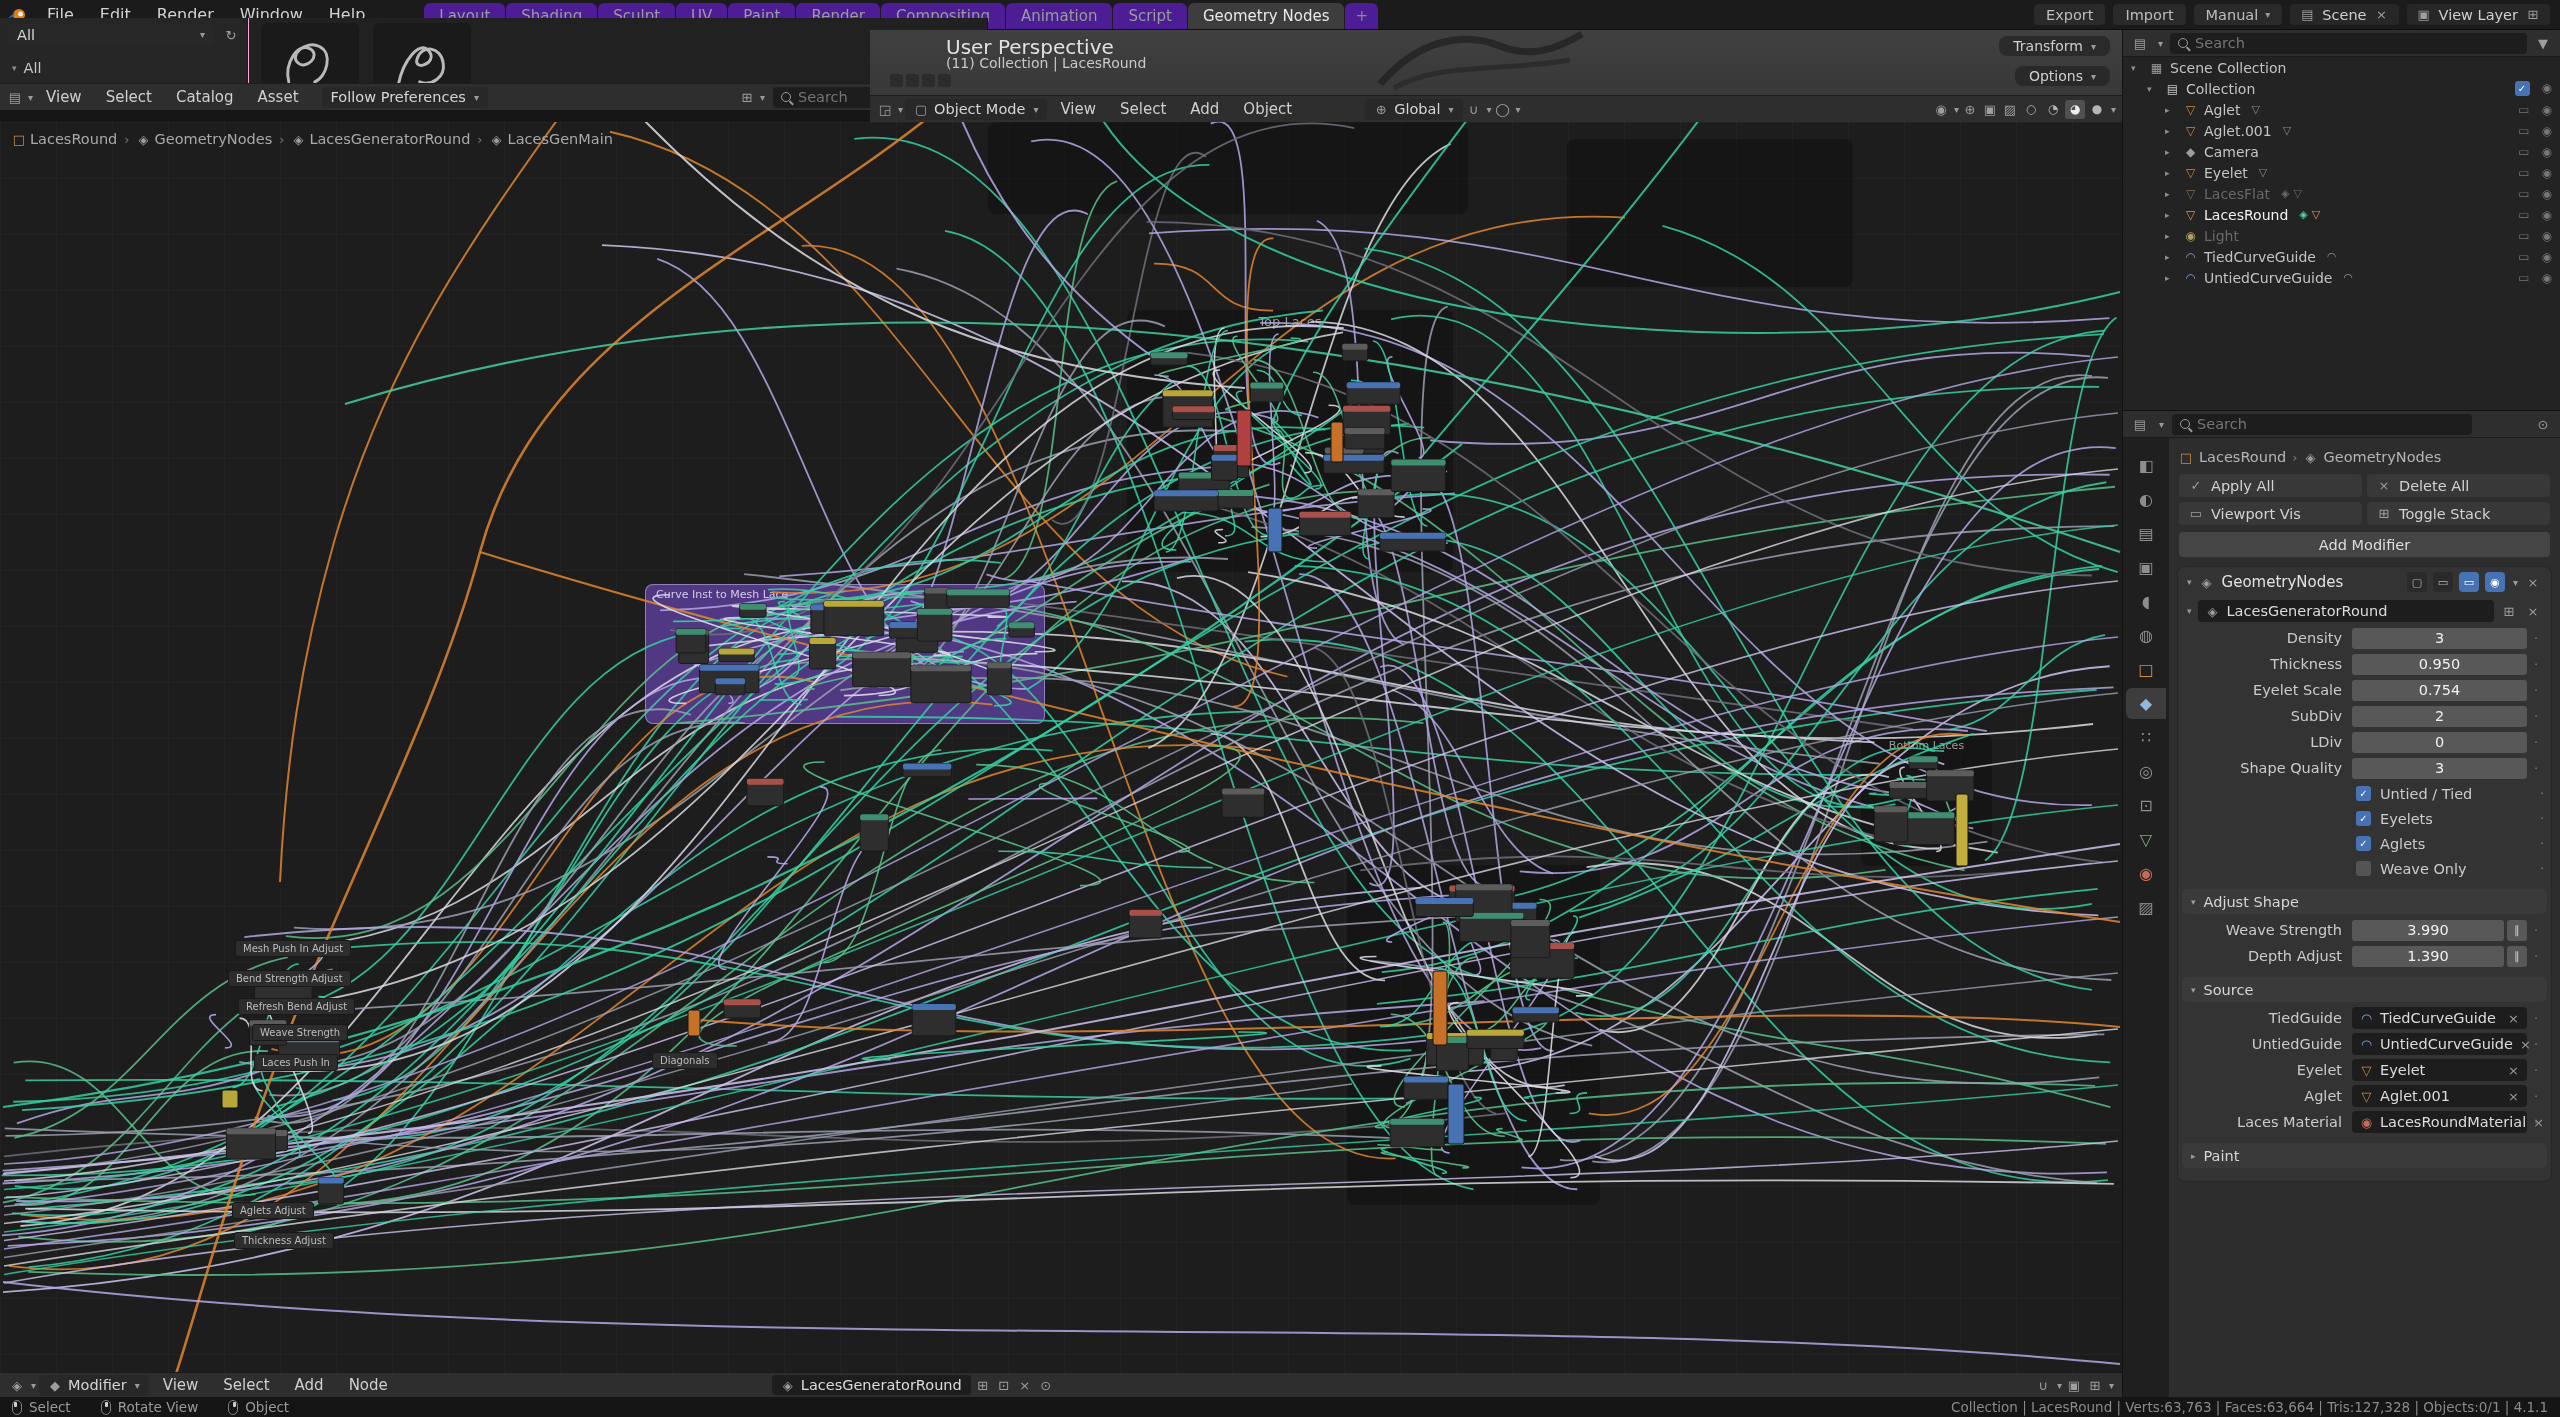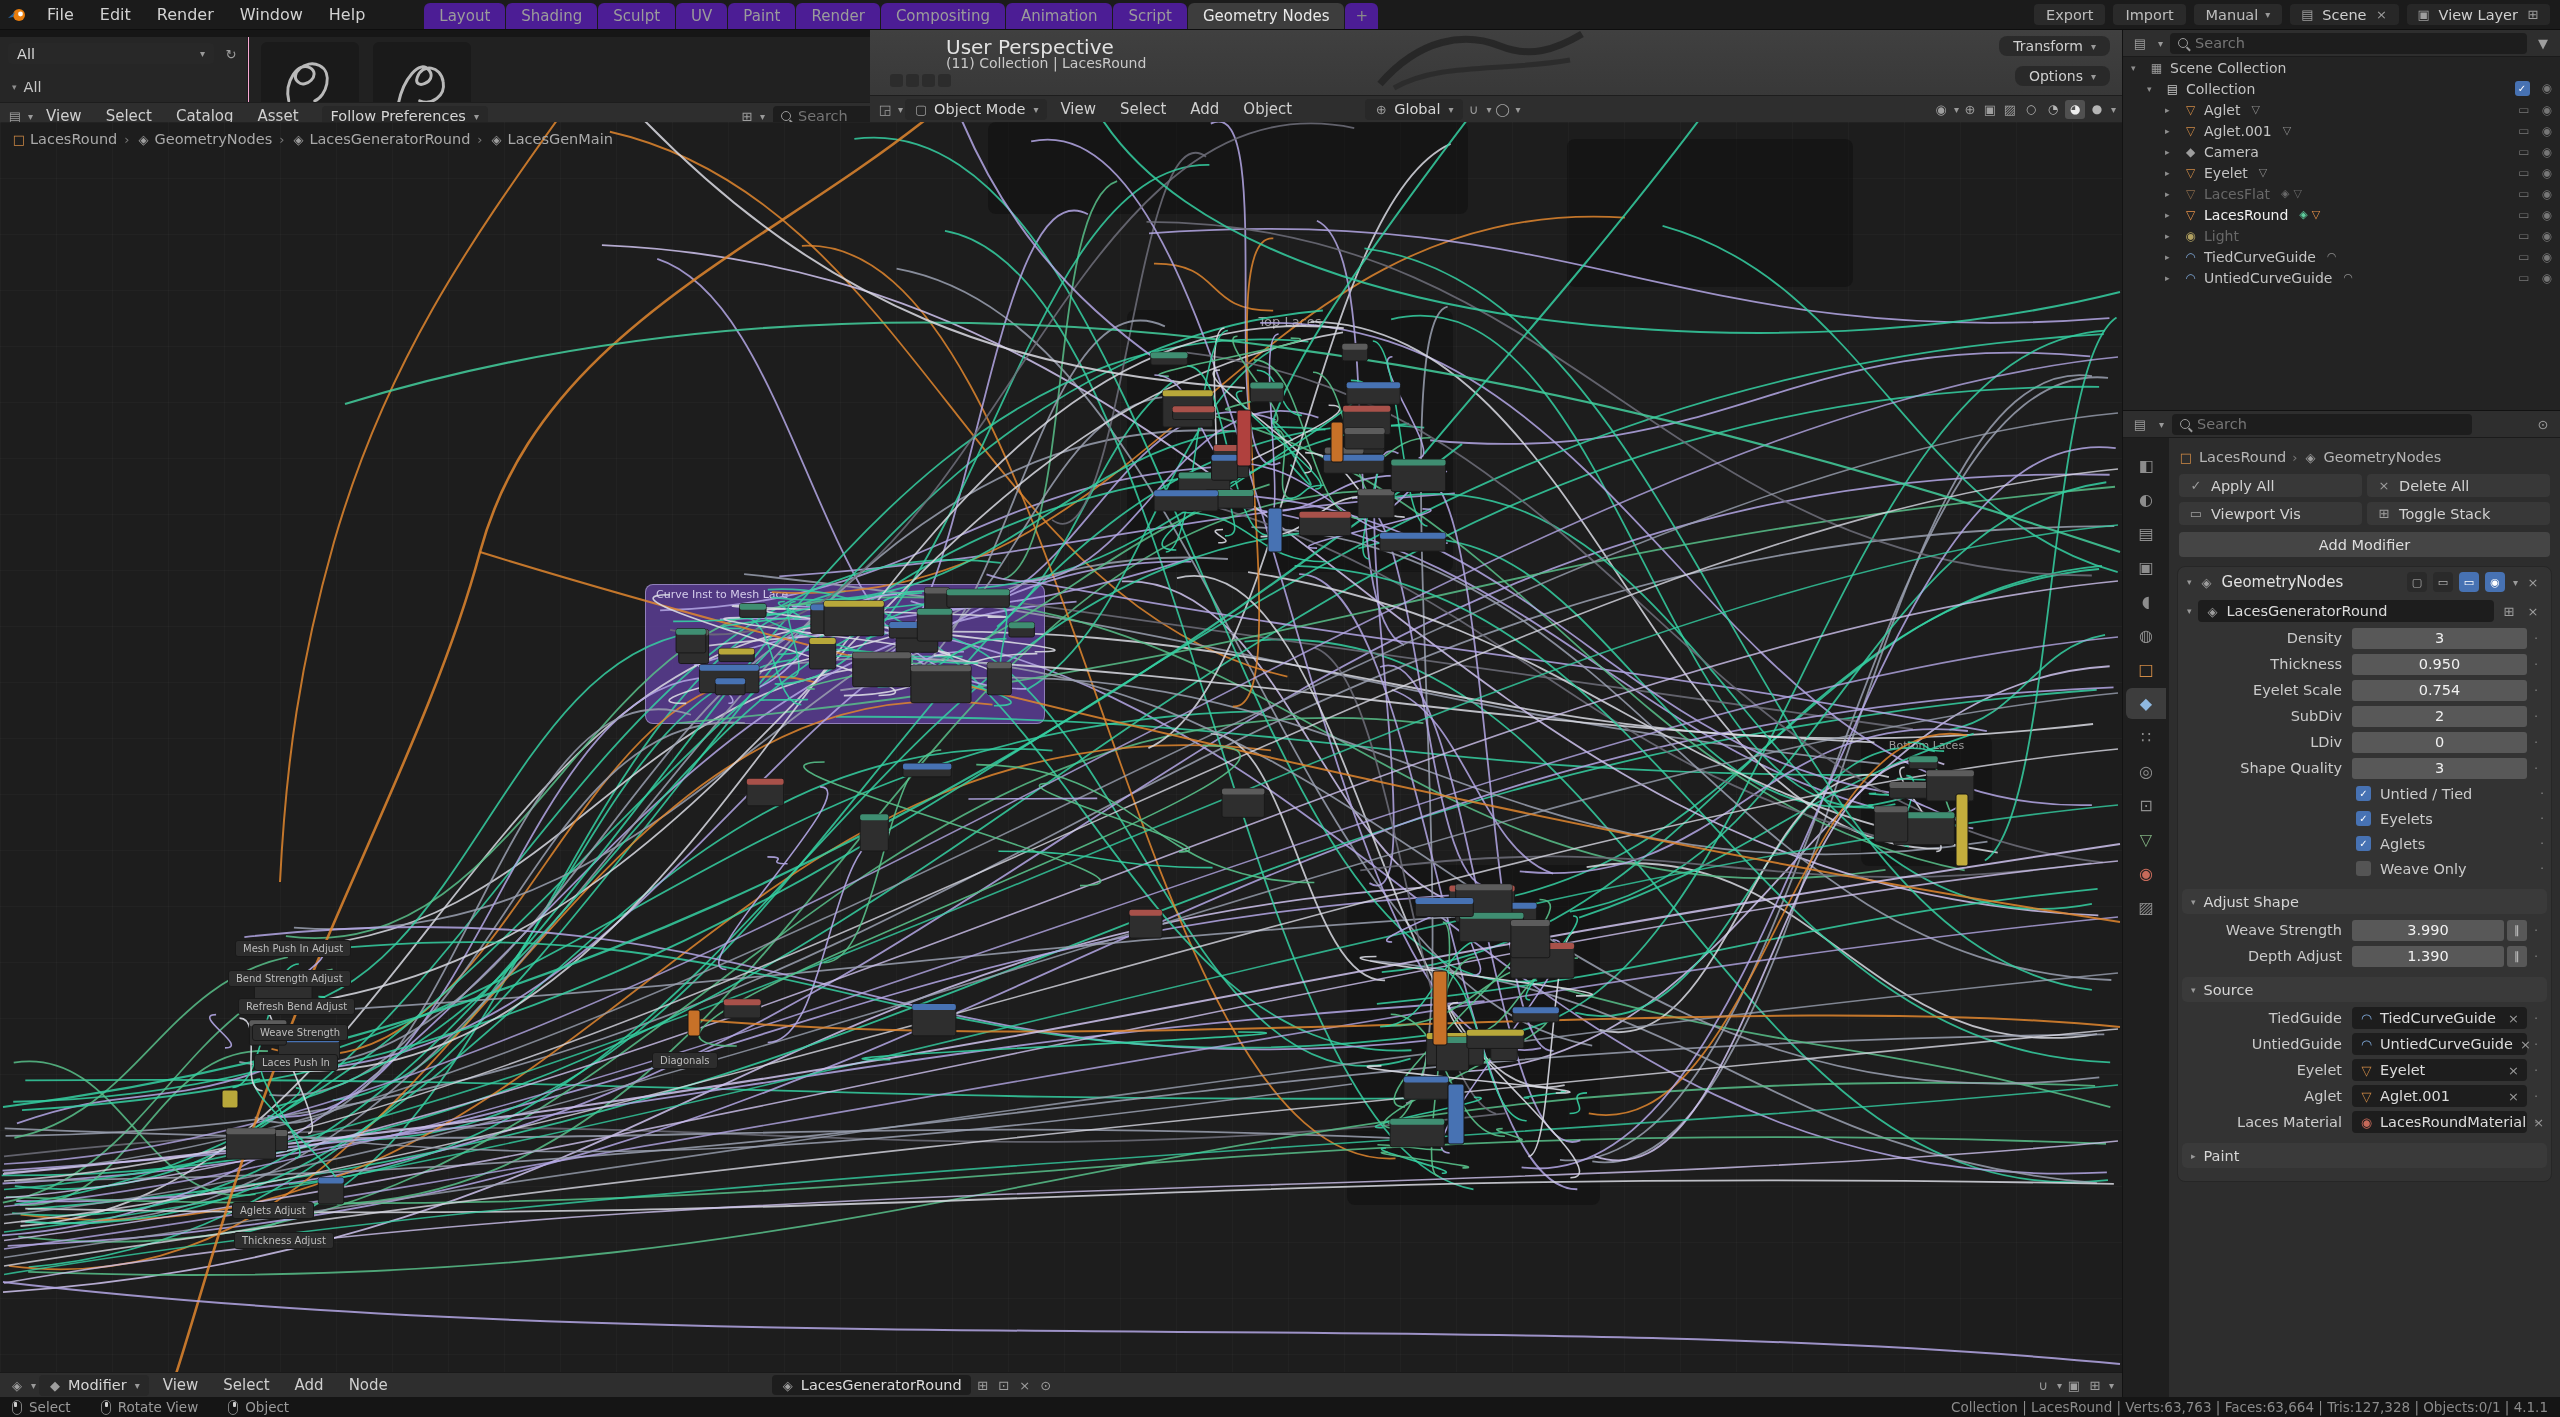--- a/index.html
+++ b/index.html
@@ -23,21 +23,21 @@
   .tab.active{background:#3d3d3d;color:#e9e9e9}
   .tab.plus{padding:0 10px;color:#8a8a8a}
   .topbar-right{margin-left:auto;display:flex;align-items:center;gap:8px;padding-right:10px}
   .tbtn{background:#2a2a2a;border-radius:4px;height:21px;padding:0 12px;font-size:14.5px;color:#bdbdbd;display:flex;align-items:center;gap:5px}
   .widget{background:#272727;border-radius:4px;height:21px;display:flex;align-items:center;gap:6px;padding:0 8px;font-size:14.5px;color:#d0d0d0}
 
   
   .ehdr{position:absolute;left:0;right:0;bottom:0;height:27px;background:#2e2e2e;border-top:1px solid #1d1d1d;display:flex;align-items:center;padding:0 6px;gap:2px}
 
   
-  #asset{position:absolute;left:0;top:37px;width:988px;height:92px;background:#f9a8d4;border-right:1px solid #121212}
+  #asset{position:absolute;left:0;top:18px;width:988px;height:92px;background:#f9a8d4;border-right:1px solid #121212}
   #asset .catcol{position:absolute;left:0;top:0;width:248px;bottom:27px;background:#262626;border-right:1px solid #1c1c1c}
   .afilter{position:absolute;left:8px;top:6px;width:206px;justify-content:space-between}
   .acat{position:absolute;left:12px;top:42px;font-size:14.5px;color:#c6c6c6;display:flex;gap:7px;align-items:center}
   .agrid{position:absolute;left:249px;top:0;right:0;bottom:27px;background:#212121;display:flex;gap:14px;padding:5px 12px}
   .thumb{width:98px;height:80px;background:#1a1a1a;border-radius:6px;display:flex;align-items:center;justify-content:center}
 
   
   #vp{position:absolute;left:870px;top:30px;width:1252px;height:92px;background:linear-gradient(#404040,#353535);overflow:hidden}
   .vp-persp{position:absolute;left:76px;top:5px;font-size:20px;color:#e2e2e2}
   .vp-coll{position:absolute;left:76px;top:25px;font-size:14px;color:#c9c9c9}

